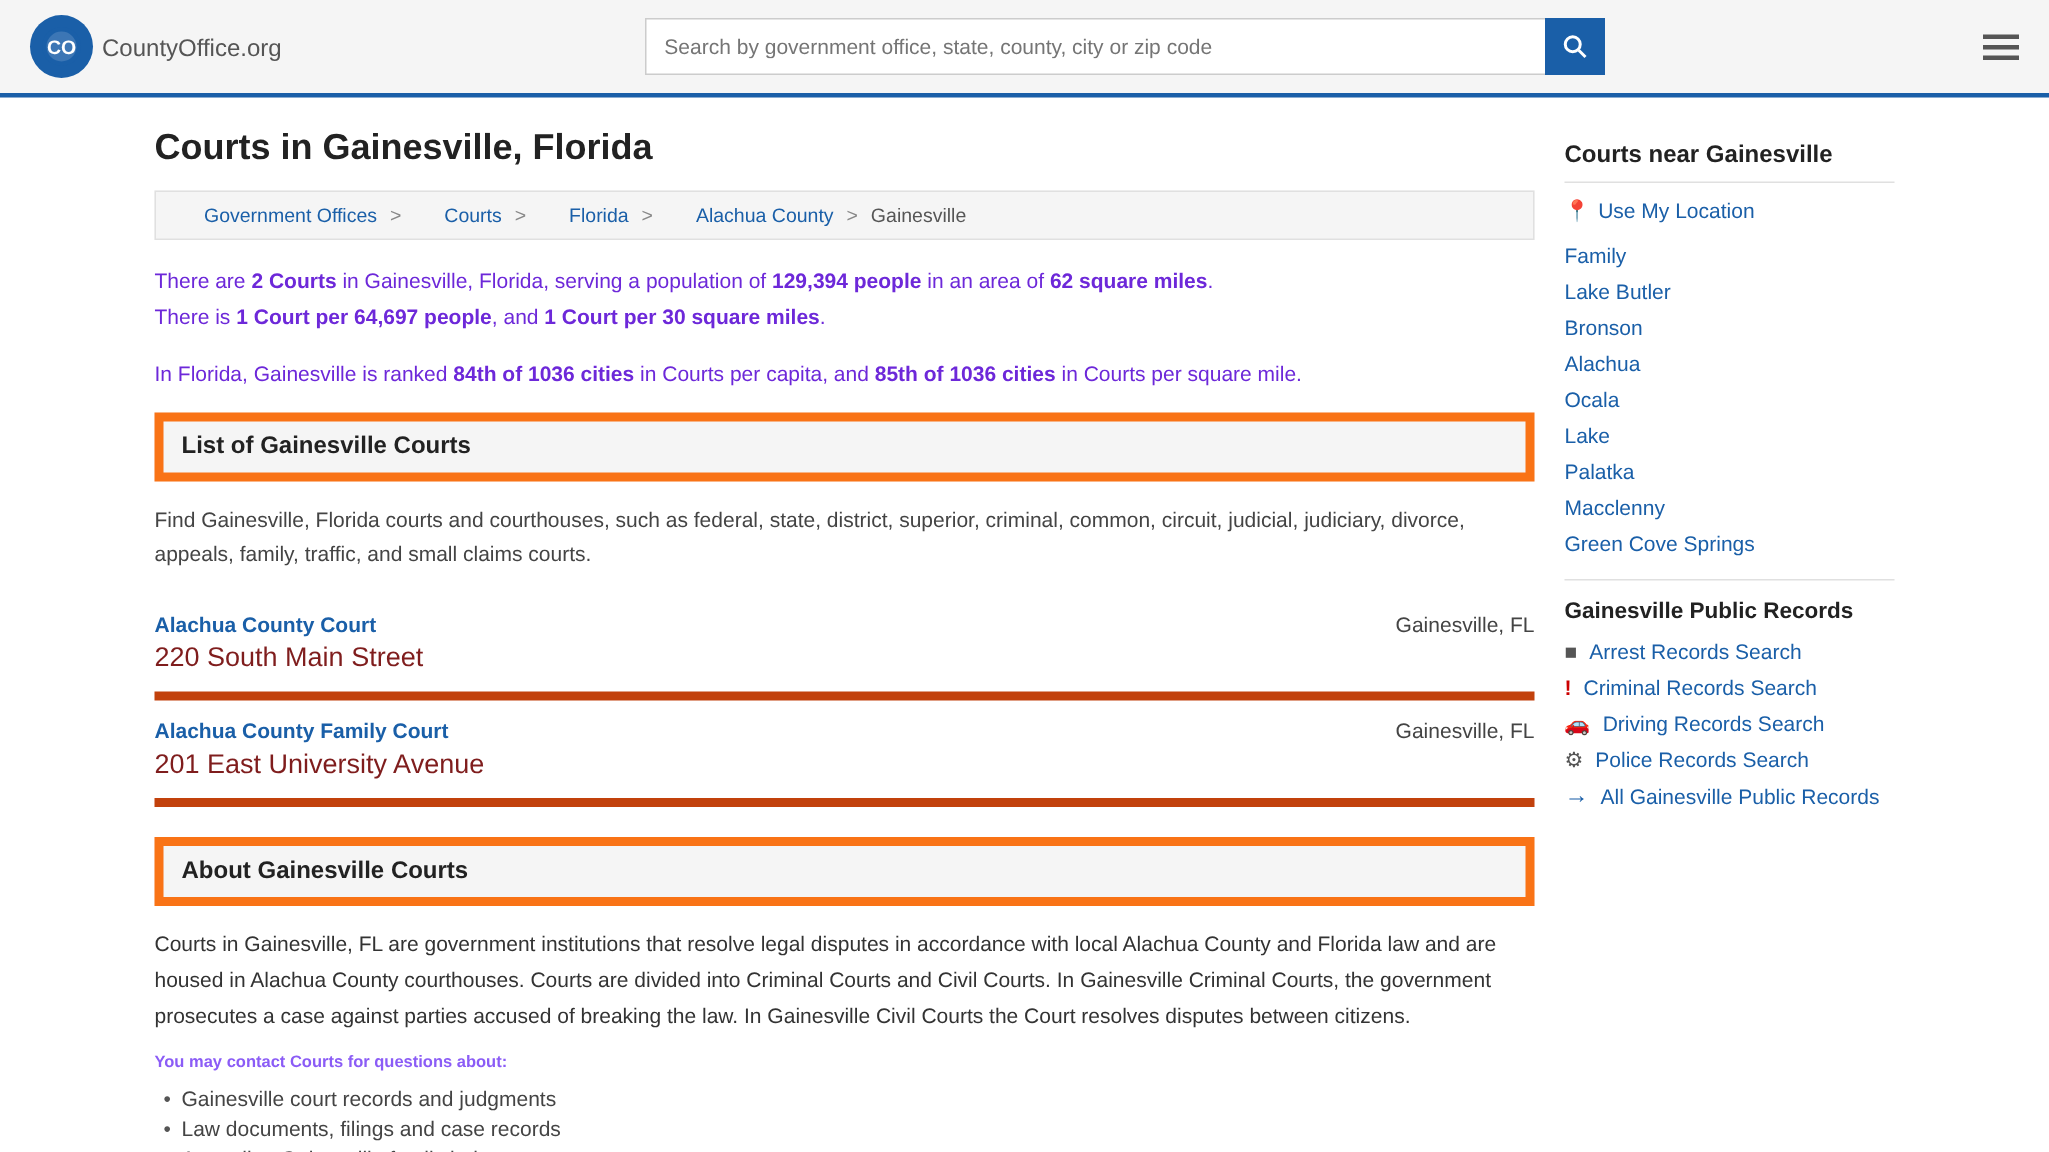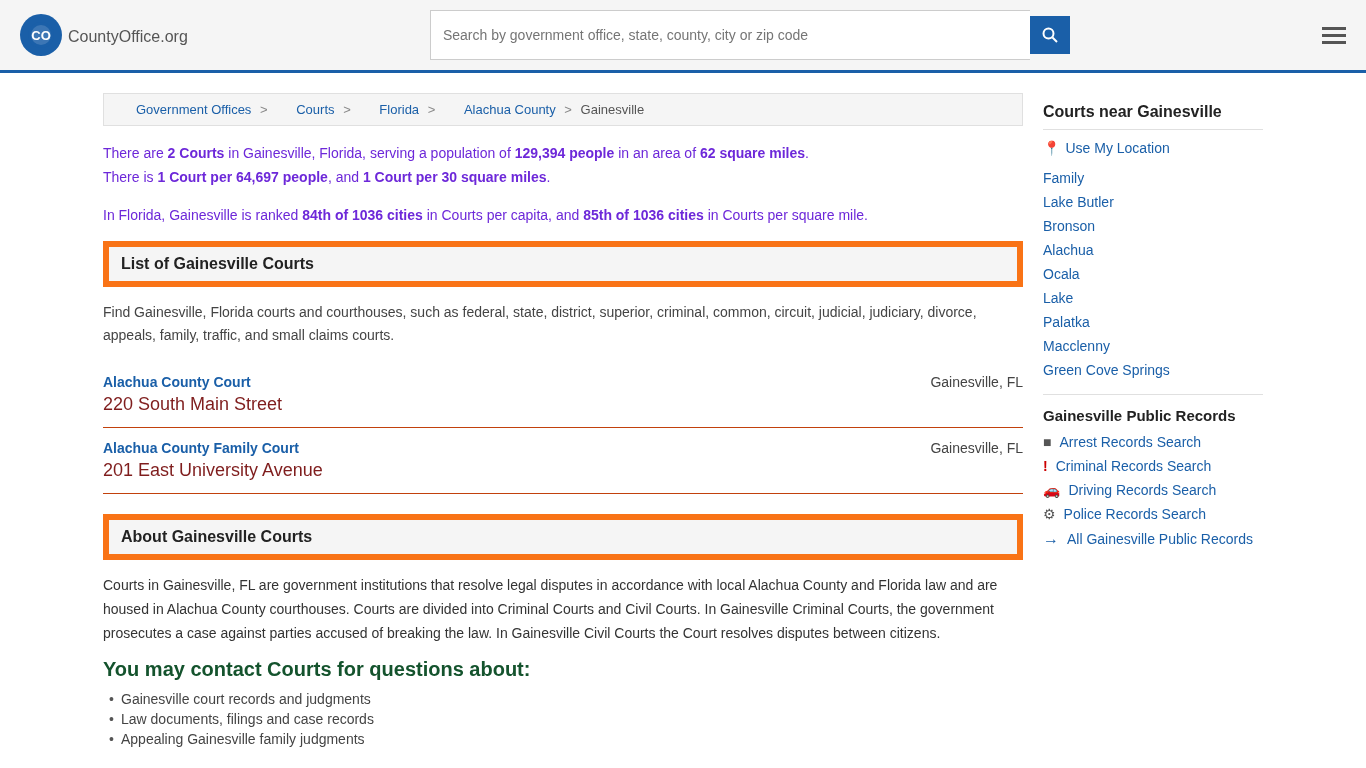--- a/index.html
+++ b/index.html
@@ -50,21 +50,21 @@
       margin: 0 20px;
     }
     .search-input {
       flex: 1;
       padding: 8px 12px;
       border: 1px solid #ccc;
       border-right: none;
       font-size: 14px;
       color: #888;
       outline: none;
-      height: 50px;
+      height: 38px;
     }
     .search-btn {
       background: #1a5fa8;
       border: 1px solid #1a5fa8;
       color: white;
       width: 40px;
       height: 38px;
       cursor: pointer;
       display: flex;
       align-items: center;
@@ -151,21 +151,21 @@
     
     .description {
       font-size: 14px;
       line-height: 1.6;
       color: #444;
       margin-bottom: 16px;
     }
 
     
     .court-item {
-      border-bottom: 1px solid #c2410c;
+      border-bottom: 6px solid #c2410c;
       padding: 12px 0;
     }
     .court-item-row {
       display: flex;
       justify-content: space-between;
       align-items: flex-start;
     }
     .court-name {
       font-size: 14px;
       font-weight: bold;
@@ -184,23 +184,23 @@
     }
 
     
     .about-text {
       font-size: 14px;
       line-height: 1.7;
       color: #333;
       margin-bottom: 12px;
     }
     .contact-heading {
-      font-size: 20px;
-      font-weight: bold;
-      color: #14532d;
+      font-size: 11px;
+      font-weight: bold;
+      color: #8b5cf6;
       margin-bottom: 8px;
     }
     .contact-list {
       list-style: none;
       padding-left: 4px;
     }
     .contact-list li {
       font-size: 14px;
       color: #444;
       padding: 2px 0;
@@ -312,20 +312,21 @@
   <div class="menu-icon">
     <span></span>
     <span></span>
     <span></span>
   </div>
 </div>
 
 <div class="main-wrapper">
   <div class="content-area">
 
+    <h1 class="page-title">Courts in Gainesville, Florida</h1>
 
     <div class="breadcrumb">
       <a href="#">Government Offices</a>
       <span class="sep">&gt;</span>
       <a href="#">Courts</a>
       <span class="sep">&gt;</span>
       <a href="#">Florida</a>
       <span class="sep">&gt;</span>
       <a href="#">Alachua County</a>
       <span class="sep">&gt;</span>

